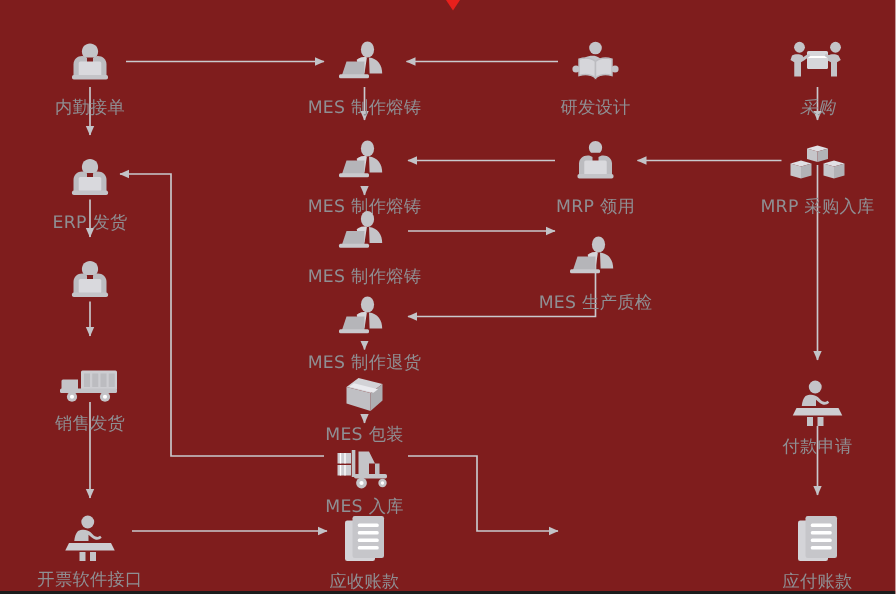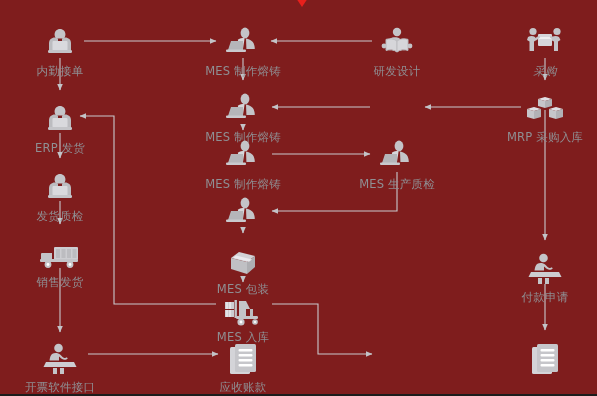--- a/index.html
+++ b/index.html
@@ -146,21 +146,20 @@
   <div class="node" style="left:60px; top:167px;">
     <div class="glyph">
       <svg width="38" height="36" viewBox="0 0 38 36">
         <path d="M19 3c3.2 0 5.4 2.4 5.4 5.4 0 1.6-.6 3-1.6 4H15.2c-1-1-1.6-2.4-1.6-4C13.6 5.4 15.8 3 19 3z" fill="#c4c4c8"></path>
         <path d="M8 17c0-3.4 2.6-5.6 5.8-5.6 1.6 0 2.6.6 3.2 1.3v12H8V17z" fill="#bcbcc0"></path>
         <path d="M30 17c0-3.4-2.6-5.6-5.8-5.6-1.6 0-2.6.6-3.2 1.3v12H30V17z" fill="#bcbcc0"></path>
         <rect x="11.5" y="15" width="15" height="9.5" rx="1" fill="#d9d9dd"></rect>
         <rect x="7" y="24" width="24" height="3" rx="1.2" fill="#c4c4c8"></rect>
       </svg>
     </div>
-    <div class="nlabel">发货质检</div>
   </div>
 
   <div class="node" style="left:60px; top:233px;">
     <div class="glyph">
       <svg width="46" height="30" viewBox="0 0 46 30">
         <rect x="17" y="4" width="24" height="13" rx="1" fill="#cdcdd1"></rect>
         <g fill="#bcbcc0">
           <rect x="19" y="6" width="4" height="9"></rect>
           <rect x="24.5" y="6" width="4" height="9"></rect>
           <rect x="30" y="6" width="4" height="9"></rect>
@@ -232,20 +231,21 @@
   <div class="node" style="left:243px; top:192px;">
     <div class="glyph">
       <svg width="44" height="36" viewBox="0 0 44 36">
         <ellipse cx="24" cy="7" rx="4.4" ry="5.4" fill="#c4c4c8"></ellipse>
         <path d="M18 13c1.8-.9 3.8-1.2 5.6-.7L22 23l-1.6-4-1.6 4-2-9.2z" fill="#d6d6da"></path>
         <path d="M25 12.4c2.8.3 5.2 1.6 6.6 3.4 1.6 2 2.2 4.6 2.2 7.2h-8.4z" fill="#c4c4c8"></path>
         <path d="M10 15h12v9H7z" fill="#b5b5b9"></path>
         <rect x="5" y="23.5" width="20" height="2.6" rx="1" fill="#c9c9cd"></rect>
       </svg>
     </div>
+    <div class="nlabel">MES 制作退货</div>
   </div>
 
   <div class="node" style="left:243px; top:240px;">
     <div class="glyph">
       <svg width="40" height="34" viewBox="0 0 40 34">
         <path d="M8 12l8-6 16 4-8 6z" fill="#d2d2d6"></path>
         <path d="M8 12v11l16 5V16z" fill="#c0c0c4"></path>
         <path d="M24 16l8-6v11l-8 7z" fill="#aeaeb2"></path>
         <path d="M13 9.5l16 4-3 2.3-16-4z" fill="#eaeaee"></path>
       </svg>
@@ -297,22 +297,34 @@
         <path d="M15 12.5c2-1.2 5-1.6 7.4-1 2.2.6 3.8 2 4.6 3.6h-13c.2-1 .6-1.9 1-2.6z" fill="#c4c4c8"></path>
         <path d="M22 15c-3-2.4-7.5-2.6-11-1.6v11c3.5-1 8-.8 11 1.6z" fill="#d6d6da" stroke="#bcbcc0" stroke-width="1"></path>
         <path d="M22 15c3-2.4 7.5-2.6 11-1.6v11c-3.5-1-8-.8-11 1.6z" fill="#d6d6da" stroke="#bcbcc0" stroke-width="1"></path>
         <circle cx="9" cy="20" r="2.4" fill="#c4c4c8"></circle>
         <circle cx="35" cy="20" r="2.4" fill="#c4c4c8"></circle>
       </svg>
     </div>
     <div class="nlabel">研发设计</div>
   </div>
 
-
-  <div class="node" style="left:397px; top:135px;">
+  <div class="node" style="left:397px; top:88px;">
+    <div class="glyph">
+      <svg width="40" height="36" viewBox="0 0 40 36">
+        <path d="M20 2c2.6 0 4.4 2 4.4 4.4 0 1.4-.5 2.6-1.4 3.4h-6c-.9-.8-1.4-2-1.4-3.4C15.6 4 17.4 2 20 2z" fill="#c4c4c8"></path>
+        <path d="M9 17c0-3.2 2.6-5.4 5.8-5.4 1.4 0 2.4.4 3.2 1.1V25H9z" fill="#bcbcc0"></path>
+        <path d="M31 17c0-3.2-2.6-5.4-5.8-5.4-1.4 0-2.4.4-3.2 1.1V25h9z" fill="#bcbcc0"></path>
+        <rect x="12.5" y="15" width="15" height="9.5" rx="1" fill="#d9d9dd"></rect>
+        <rect x="8" y="24" width="24" height="3" rx="1.2" fill="#c4c4c8"></rect>
+      </svg>
+    </div>
+    <div class="nlabel">MRP 领用</div>
+  </div>
+
+  <div class="node" style="left:397px; top:152px;">
     <div class="glyph">
       <svg width="44" height="36" viewBox="0 0 44 36">
         <ellipse cx="24" cy="7" rx="4.4" ry="5.4" fill="#c4c4c8"></ellipse>
         <path d="M18 13c1.8-.9 3.8-1.2 5.6-.7L22 23l-1.6-4-1.6 4-2-9.2z" fill="#d6d6da"></path>
         <path d="M25 12.4c2.8.3 5.2 1.6 6.6 3.4 1.6 2 2.2 4.6 2.2 7.2h-8.4z" fill="#c4c4c8"></path>
         <path d="M10 15h12v9H7z" fill="#b5b5b9"></path>
         <rect x="5" y="23.5" width="20" height="2.6" rx="1" fill="#c9c9cd"></rect>
       </svg>
     </div>
     <div class="nlabel">MES 生产质检</div>
@@ -370,20 +382,21 @@
         <rect x="5" y="5" width="20" height="27" rx="1.5" fill="#d4d4d8"></rect>
         <rect x="10" y="2" width="21" height="28" rx="1.5" fill="#c6c6ca"></rect>
         <g fill="#ffffff">
           <rect x="13.5" y="7" width="14" height="2.4" rx="1"></rect>
           <rect x="13.5" y="12" width="14" height="2.4" rx="1"></rect>
           <rect x="13.5" y="17" width="14" height="2.4" rx="1"></rect>
           <rect x="13.5" y="22" width="14" height="2.4" rx="1"></rect>
         </g>
       </svg>
     </div>
+    <div class="nlabel">应付账款</div>
   </div>
 
   <div class="red-marker" style="left:292px; top:-6px;">
     <svg width="20" height="14" viewBox="0 0 20 14">
       <path d="M2 0 L18 0 L10 12 z" fill="#e8201c"></path>
     </svg>
   </div>
 
   <div class="bottom-rule"></div>
 </div>

